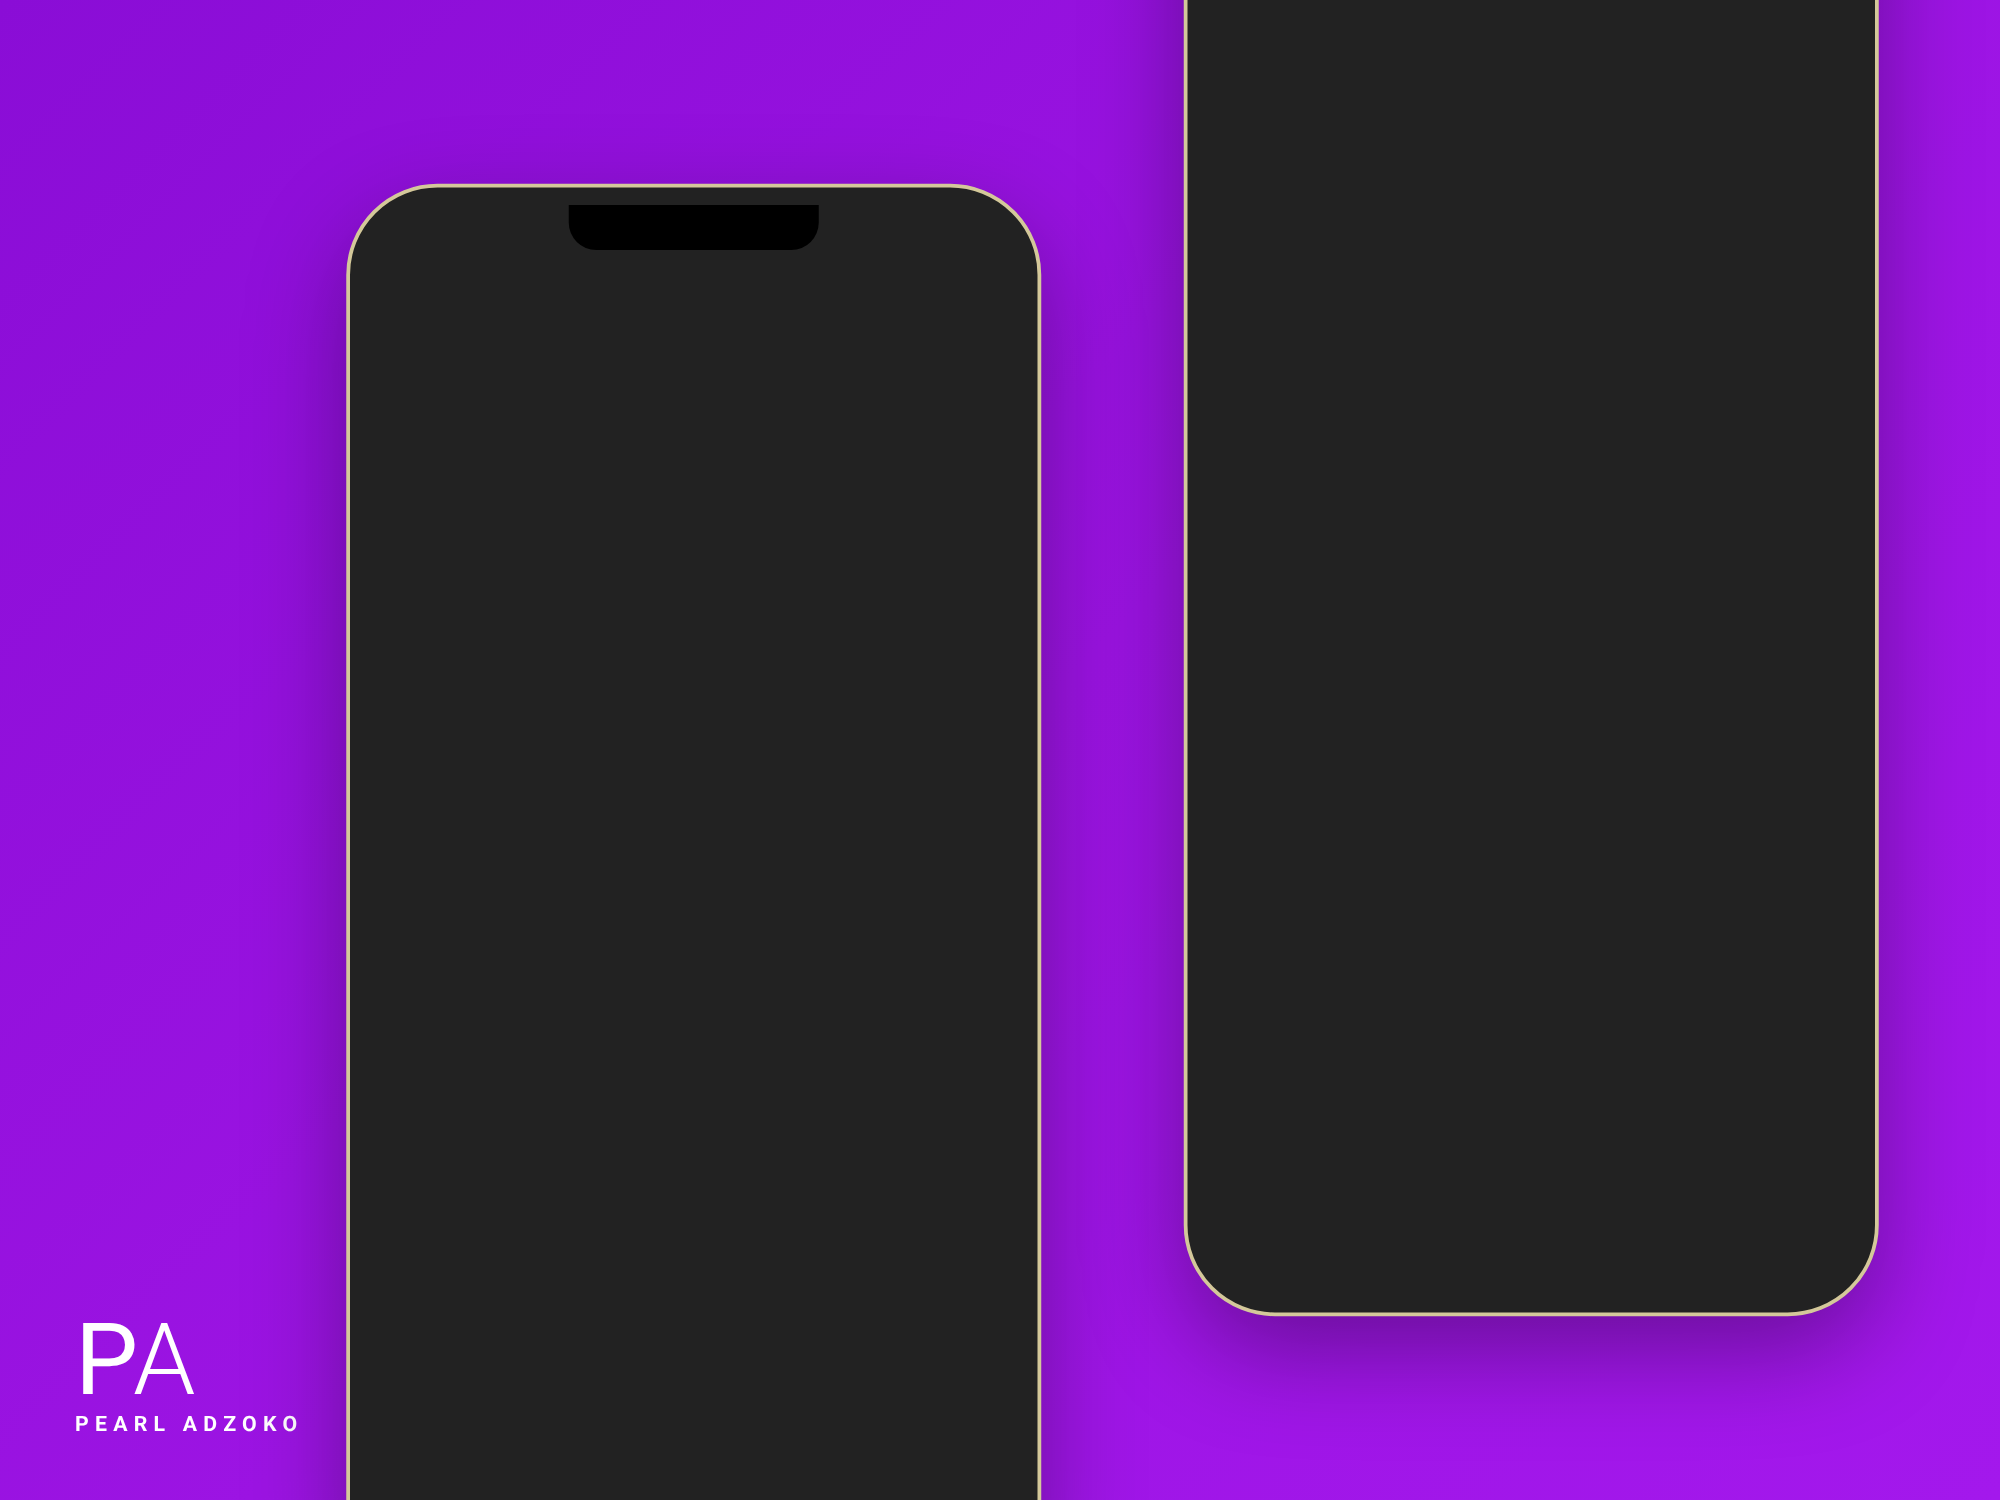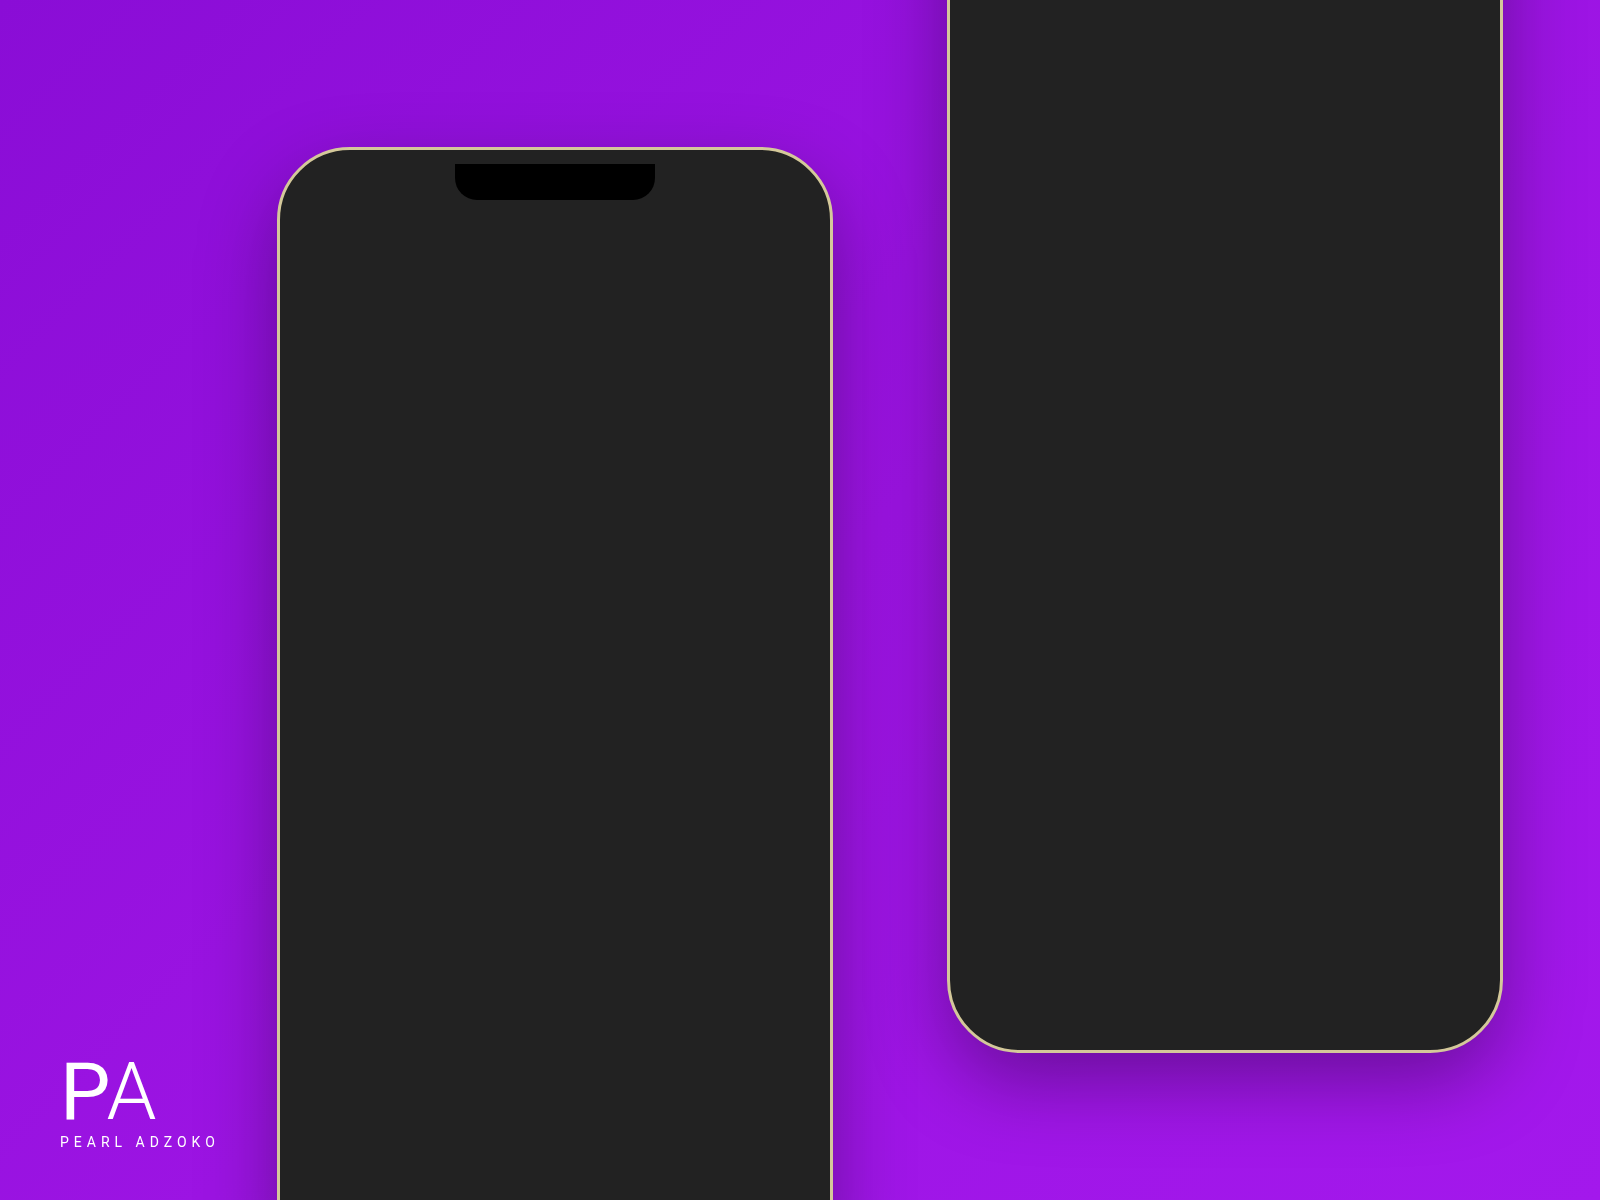--- a/index.html
+++ b/index.html
@@ -22,24 +22,24 @@
     font-size: 80px;
     font-weight: 300;
     letter-spacing: -4px;
     line-height: 0.9;
     display: flex;
     align-items: flex-start;
   }
   .logo .p { font-weight: 400; }
   .logo .a { font-weight: 300; position: relative; }
   .logo .tag {
-    font-size: 14px;
+    font-size: 17px;
     letter-spacing: 5px;
     margin-top: 6px;
-    font-weight: 400;
+    font-weight: 700;
   }
 
   
   .phone {
     position: absolute;
     width: 550px;
     border-radius: 70px;
     background: #000;
     padding: 14px;
     box-shadow: 0 30px 80px rgba(0,0,0,.35);

